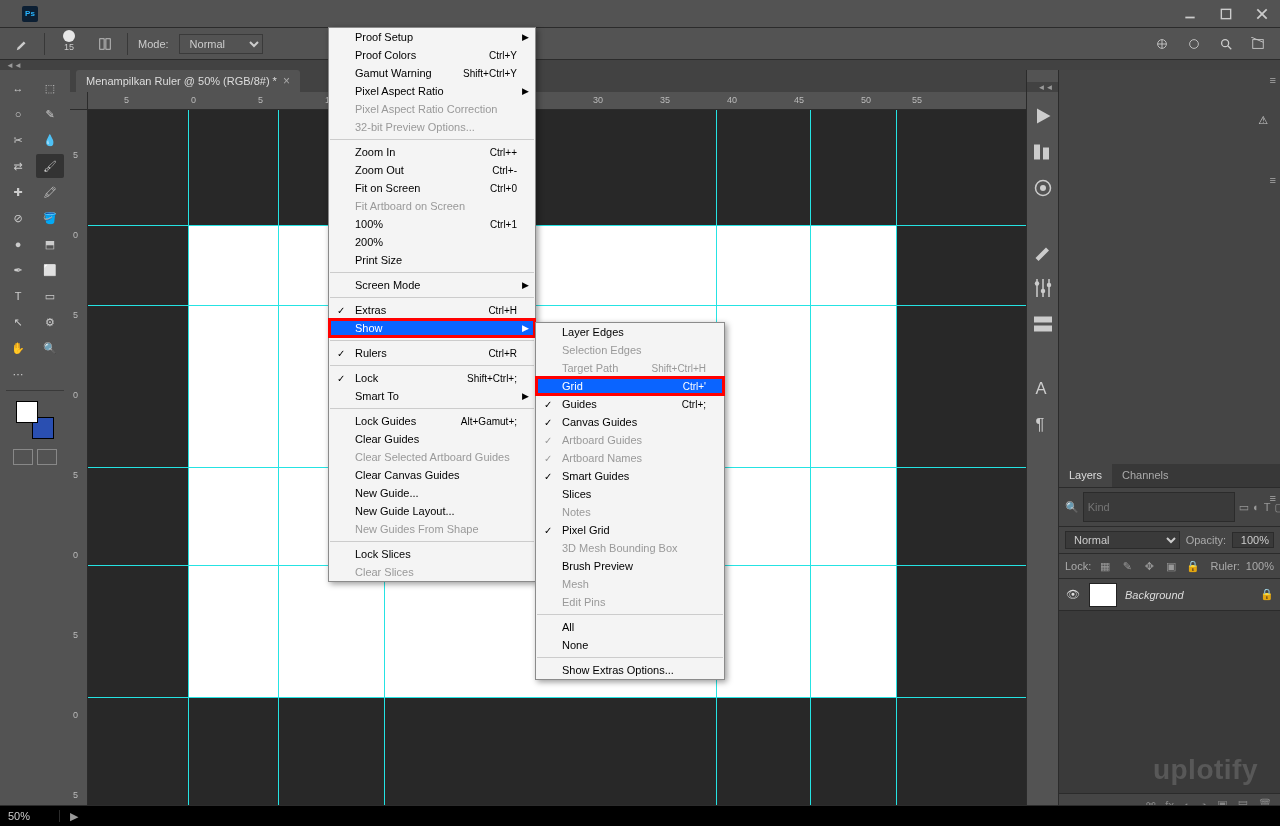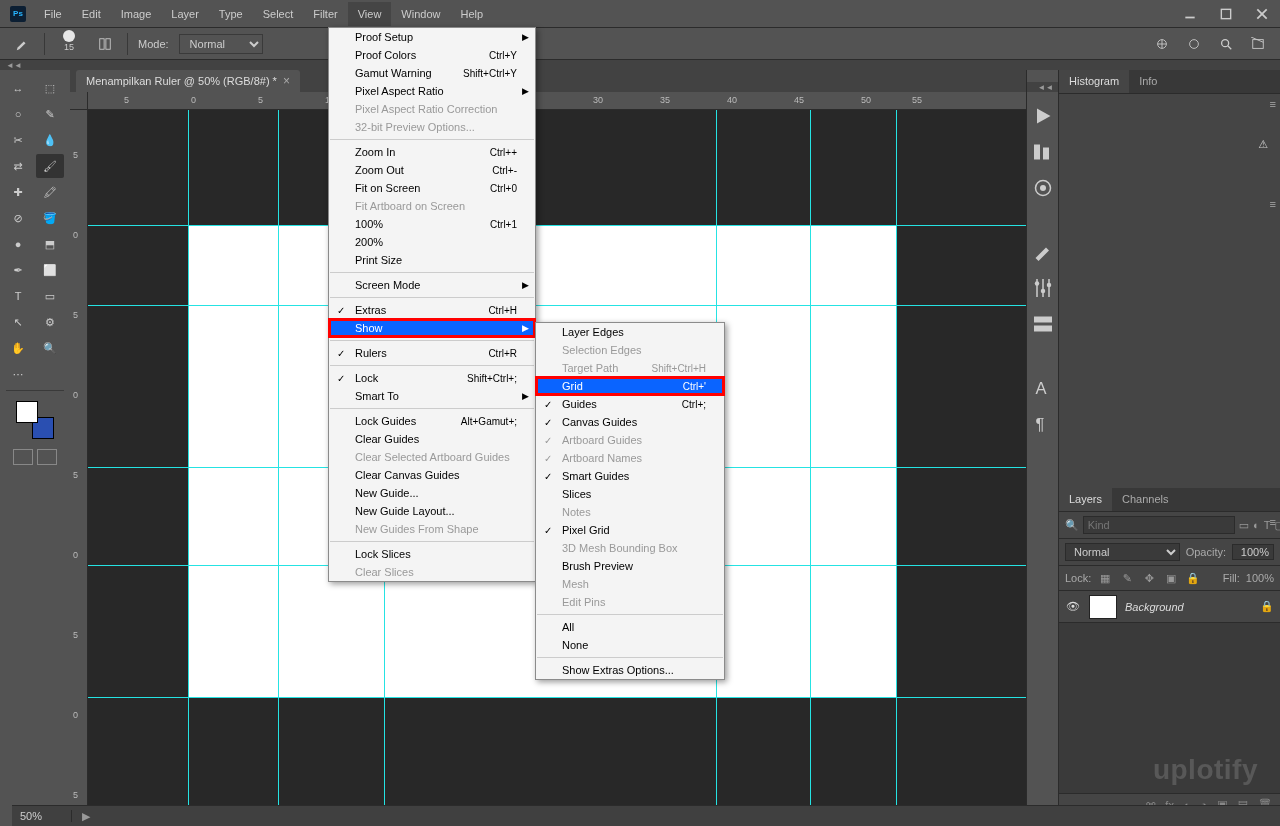--- a/index.html
+++ b/index.html
@@ -1,19 +1,19 @@
 <!DOCTYPE html>
 <html><head>
 <meta charset="utf-8">
 <style>
 * { margin: 0; padding: 0; box-sizing: border-box; font-family: "Segoe UI", Tahoma, sans-serif; font-size: 11px; user-select: none; }
 body { width: 1280px; height: 826px; background: #535353; overflow: hidden; position: relative; color: #ccc; }
 
 
-.titlebar { height: 27px; background: #535353; display: flex; align-items: center; }
+.titlebar { height: 27px; background: #535353; display: flex; align-items: center; margin-left: 12px; }
 .ps-logo { width: 16px; height: 16px; background: #0c1f33; color: #27b4ff; font-weight: bold; font-size: 8px; display: flex; align-items: center; justify-content: center; margin: 0 8px 0 10px; border-radius: 2px; }
 .menubar { display: flex; gap: 0; }
 .menubar-item { padding: 6px 10px; color: #ccc; cursor: default; }
 .menubar-item.active { background: #454545; }
 .win-controls { margin-left: auto; display: flex; }
 .win-btn { width: 36px; height: 27px; display: flex; align-items: center; justify-content: center; color: #ccc; }
 
 
 .options-bar { height: 33px; background: #535353; border-top: 1px solid #2b2b2b; border-bottom: 1px solid #2b2b2b; display: flex; align-items: center; padding: 0 10px; gap: 10px; }
 .opt-sep { width: 1px; height: 22px; background: #383838; }
@@ -68,37 +68,37 @@
 .panel-tab { padding: 5px 10px; color: #aaa; }
 .panel-tab.active { background: #454545; color: #ddd; }
 .panel-body { background: #454545; position: relative; }
 .panel-menu { position: absolute; right: 4px; top: 4px; color: #aaa; }
 .hist-body { height: 100px; position: relative; display: flex; align-items: center; justify-content: flex-end; }
 .hist-warn { color: #ccc; padding-right: 12px; }
 .lib-body { height: 294px; }
 .layers-body { flex: 1; }
 
 .layers-filter { display: flex; align-items: center; padding: 4px 6px; gap: 4px; border-bottom: 1px solid #2b2b2b; }
-.layers-filter input { flex: 1; background: #3a3a3a; border: 1px solid #2b2b2b; color: #ccc; padding: 2px 4px; height: 18px; }
+.layers-filter input { flex: 1; background: #3a3a3a; border: 1px solid #2b2b2b; color: #ccc; padding: 14px 4px; height: 18px; }
 .lf-icon { width: 16px; height: 16px; display: flex; align-items: center; justify-content: center; color: #999; }
 .layers-blend { display: flex; align-items: center; padding: 4px 6px; gap: 6px; border-bottom: 1px solid #2b2b2b; }
 .layers-blend select { background: #3a3a3a; border: 1px solid #2b2b2b; color: #ccc; padding: 1px 4px; height: 18px; flex: 1; }
 .layers-blend .lbl { color: #aaa; }
 .layers-blend .val { background: #3a3a3a; border: 1px solid #2b2b2b; padding: 1px 4px; width: 42px; text-align: right; }
 .layers-lock { display: flex; align-items: center; padding: 4px 6px; gap: 6px; border-bottom: 1px solid #2b2b2b; color: #aaa; }
 .layers-list { flex: 1; background: #3a3a3a; min-height: 130px; }
 .layer-row { display: flex; align-items: center; height: 32px; background: #454545; padding: 0 6px; gap: 8px; border-bottom: 1px solid #2b2b2b; }
 .layer-eye { width: 16px; text-align: center; color: #ddd; }
 .layer-thumb { width: 28px; height: 24px; background: #fff; border: 1px solid #222; }
 .layer-name { font-style: italic; color: #ddd; flex: 1; }
 .layer-lock { color: #aaa; }
 .layers-footer { height: 22px; display: flex; justify-content: flex-end; align-items: center; gap: 10px; padding: 0 8px; color: #888; border-top: 1px solid #2b2b2b; background: #454545; }
 
 
-.statusbar { position: absolute; bottom: 0; left: 12px; right: 0; height: 21px; background: #404040; border-top: 1px solid #2b2b2b; display: flex; align-items: center; color: #ccc; }
+.statusbar { position: absolute; bottom: 0; left: 0; right: 0; height: 21px; background: #000000; border-top: 1px solid #2b2b2b; display: flex; align-items: center; color: #ccc; }
 .status-zoom { width: 60px; padding: 0 8px; border-right: 1px solid #2b2b2b; }
 .status-doc { padding: 0 8px; flex: 1; }
 
 
 .dropdown { position: absolute; background: #f4f4f4; border: 1px solid #8b8b8b; box-shadow: 2px 2px 6px rgba(0,0,0,0.4); color: #000; z-index: 1000; }
 .dd-item { display: flex; align-items: center; height: 18px; padding: 0 18px 0 26px; position: relative; white-space: nowrap; }
 .dd-item.disabled { color: #999; }
 .dd-item.highlighted { background: #0a64ff; color: #fff; }
 .dd-item.red-outline { outline: 3px solid #ff0000; outline-offset: -2px; }
 .dd-check { position: absolute; left: 8px; font-size: 10px; }
@@ -107,32 +107,20 @@
 .dd-sep { height: 1px; background: #ccc; margin: 3px 1px; }
 
 .watermark { position: absolute; right: 22px; bottom: 40px; color: rgba(210,210,210,0.2); font-size: 28px; font-weight: 700; letter-spacing: 0.5px; pointer-events: none; }
 .collapse-arrow { height: 10px; background: #424242; display:flex; align-items:center; justify-content:flex-start; padding-left:6px; color:#999; font-size:8px; }
 </style>
 </head>
 <body>
 
 <div class="titlebar">
   <div class="ps-logo">Ps</div>
-  <div class="menubar" id="menubar">
-      <div class="menubar-item">File</div>
-      <div class="menubar-item">Edit</div>
-      <div class="menubar-item">Image</div>
-      <div class="menubar-item">Layer</div>
-      <div class="menubar-item">Type</div>
-      <div class="menubar-item">Select</div>
-      <div class="menubar-item">Filter</div>
-      <div class="menubar-item active">View</div>
-      <div class="menubar-item">Window</div>
-      <div class="menubar-item">Help</div>
-    </div>
   <div class="win-controls">
     <div class="win-btn">
         <svg viewBox="0 0 12 12">
           <line x1="2" y1="9" x2="10" y2="9" stroke="#ccc" stroke-width="1.5"></line>
         </svg>
       </div>
     <div class="win-btn">
         <svg viewBox="0 0 12 12">
           <rect x="2" y="2" width="8" height="8" fill="none" stroke="#ccc" stroke-width="1.2"></rect>
         </svg>
@@ -335,24 +323,20 @@
         </svg>
       </div>
     <div class="strip-icon">
         <svg viewBox="0 0 16 16">
           <text x="3" y="12" font-size="12" fill="#ccc">¶</text>
         </svg>
       </div>
   </div>
 
   <div class="panels">
-    <div class="panel-tabs" id="hist-tabs">
-        <div class="panel-tab active">Histogram</div>
-        <div class="panel-tab">Info</div>
-      </div>
     <div class="panel-body hist-body">
       <span class="panel-menu">≡</span>
       <span class="hist-warn">⚠</span>
     </div>
 
     <div class="panel-body lib-body">
       <span class="panel-menu">≡</span>
     </div>
 
     <div class="panel-tabs" id="layers-tabs">
@@ -375,21 +359,21 @@
         <span class="lbl">Opacity:</span>
         <span class="val">100%</span>
       </div>
       <div class="layers-lock">
         <span>Lock:</span>
         <span class="lf-icon">▦</span>
         <span class="lf-icon">✎</span>
         <span class="lf-icon">✥</span>
         <span class="lf-icon">▣</span>
         <span class="lf-icon">🔒</span>
-        <span style="margin-left:auto">Fill:</span>
+        <span style="margin-left:auto">Ruler:</span>
         <span class="val">100%</span>
       </div>
       <div class="layers-list">
         <div class="layer-row">
           <span class="layer-eye">👁</span>
           <div class="layer-thumb"></div>
           <span class="layer-name">Background</span>
           <span class="layer-lock">🔒</span>
         </div>
       </div>

